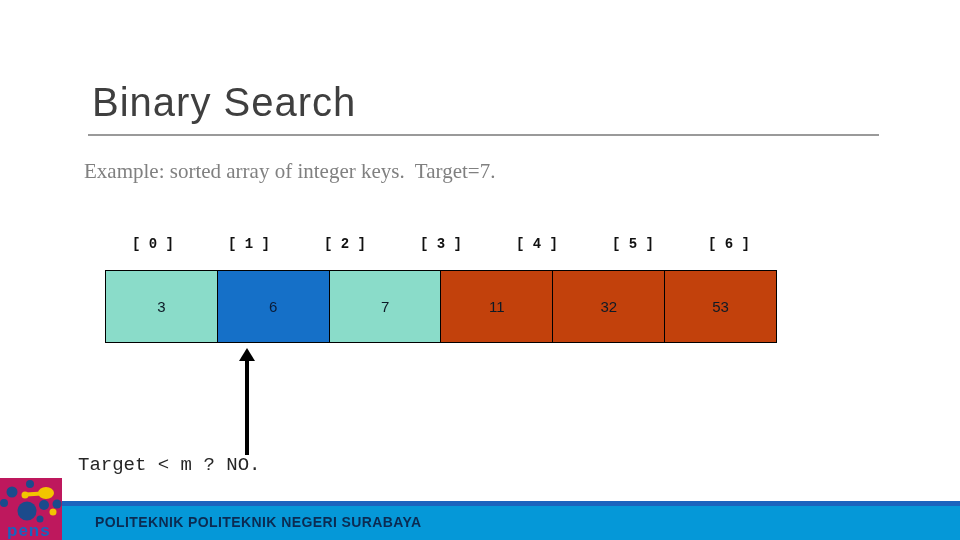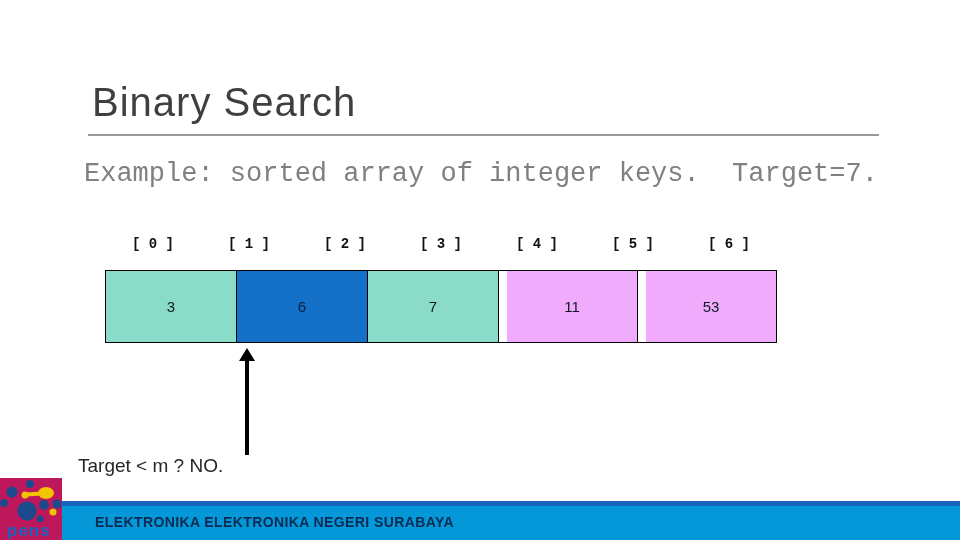--- a/index.html
+++ b/index.html
@@ -11,21 +11,21 @@
     position:absolute;left:92px;top:82px;
     font-size:40px;font-weight:400;color:#3f3f3f;letter-spacing:1px;
     font-family:"Liberation Sans",sans-serif;line-height:1;text-align:right;
   }
   .title-rule{
     position:absolute;left:88px;top:134px;width:791px;height:2px;
     background:#9a9a9a;
   }
   .example-line{
     position:absolute;left:84px;top:161px;
-    font-family:Liberation Mono, monospace;font-size:27px;color:#808080;
+    font-family:Liberation Serif, serif;font-size:21px;color:#808080;
     white-space:pre;line-height:1;
   }
   .index-row{
     position:absolute;left:105px;top:236px;width:672px;
     display:flex;
   }
   .index-label{
     flex:1;text-align:center;
     font-family:"Liberation Mono",monospace;font-weight:bold;font-size:14px;
     color:#111111;white-space:pre;
@@ -35,32 +35,32 @@
     display:flex;border:1px solid #000000;
   }
   .array-cell{
     flex:1;display:flex;align-items:center;justify-content:center;
     border-right:1px solid #000000;
     font-size:15px;color:#0d1a26;font-family:"Liberation Sans",sans-serif;
   }
   .array-cell:last-child{border-right:none;}
   .cell-teal{background:#8adcc9;}
   .cell-mid{background:#1570c8;color:#0a1c38;}
-  .cell-default{background:#f0abfc;margin-left:8px;}
+  .cell-default{background:#c2410c;}
   .arrow-line{
     position:absolute;left:245px;top:360px;width:4px;height:95px;background:#000000;
   }
   .arrow-head{
     position:absolute;left:239px;top:348px;width:0;height:0;
     border-left:8px solid transparent;border-right:8px solid transparent;
     border-bottom:13px solid #000000;
   }
   .caption-line{
     position:absolute;left:78px;top:456px;
-    font-family:Liberation Sans, sans-serif;font-size:19px;color:#262626;
+    font-family:Liberation Mono, monospace;font-size:19px;color:#262626;
     white-space:pre;line-height:1;
   }
   .footer-stripe-dark{
     position:absolute;left:59px;top:501px;width:901px;height:5px;background:#1b64be;
   }
   .footer-bar{
     position:absolute;left:59px;top:506px;width:901px;height:34px;background:#0598d8;
   }
   .footer-text{
     position:absolute;left:95px;top:514px;
@@ -87,31 +87,32 @@
   <div class="index-label">[ 4 ]</div>
   <div class="index-label">[ 5 ]</div>
   <div class="index-label">[ 6 ]</div>
 </div>
 
 <div class="array-table">
   <div class="array-cell cell-teal">3</div>
   <div class="array-cell cell-mid">6</div>
   <div class="array-cell cell-teal">7</div>
   <div class="array-cell cell-default">11</div>
+  <div class="array-cell cell-default">32</div>
   <div class="array-cell cell-default">53</div>
 </div>
 
 <div class="arrow-head"></div>
 <div class="arrow-line"></div>
 
 <div class="caption-line">Target &lt; m ? NO.</div>
 
 <div class="footer-stripe-dark"></div>
 <div class="footer-bar"></div>
-<div class="footer-text">ELEKTRONIKA ELEKTRONIKA NEGERI SURABAYA</div>
+<div class="footer-text">POLITEKNIK POLITEKNIK NEGERI SURABAYA</div>
 
 <div class="logo-box">
   <svg width="62" height="62" viewBox="0 0 62 62">
     <circle cx="30" cy="6" r="4" fill="#1b4b8c"></circle>
     <circle cx="12" cy="14" r="5.5" fill="#1b4b8c"></circle>
     <circle cx="4" cy="25" r="4" fill="#1b4b8c"></circle>
     <circle cx="57" cy="26" r="4.5" fill="#1b4b8c"></circle>
     <circle cx="44" cy="27" r="5" fill="#1b4b8c"></circle>
     <circle cx="27" cy="33" r="9.5" fill="#1b4b8c"></circle>
     <circle cx="40" cy="41" r="3.5" fill="#1b4b8c"></circle>

